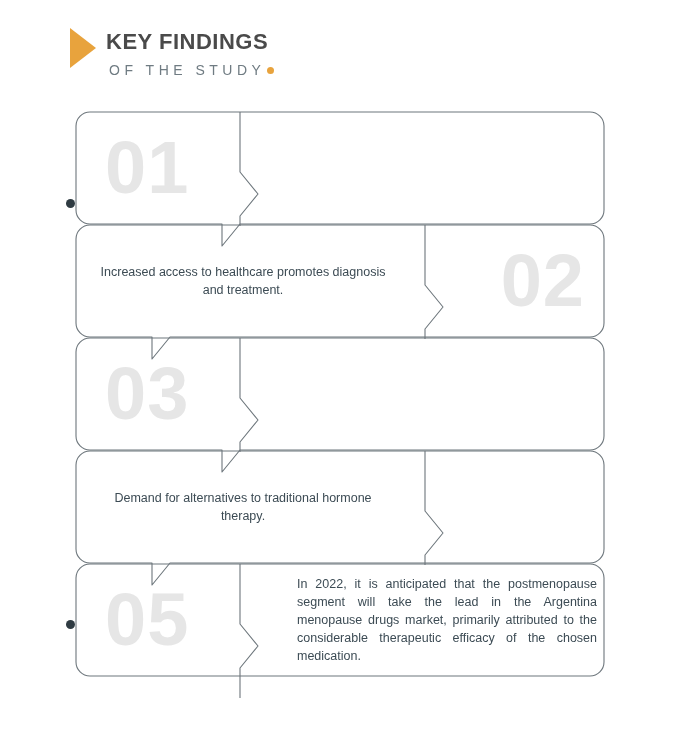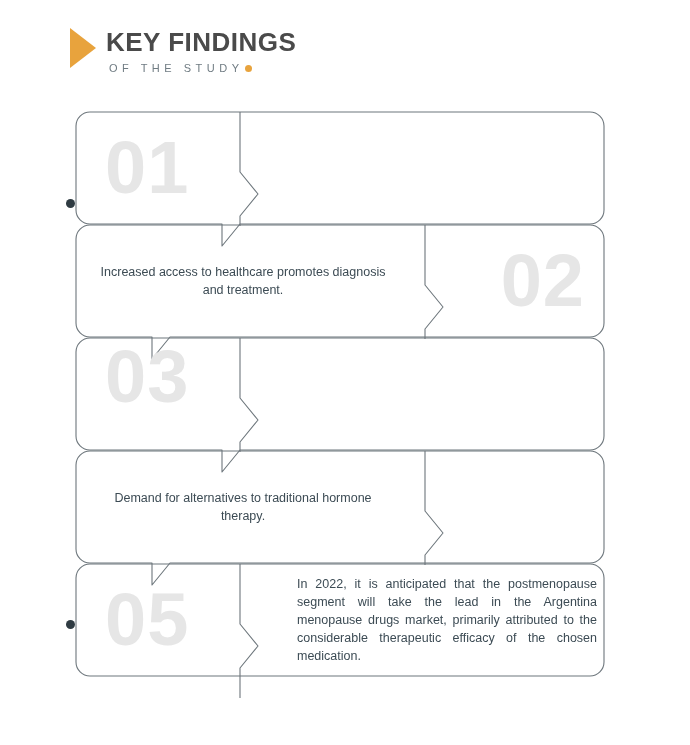--- a/index.html
+++ b/index.html
@@ -29,28 +29,28 @@
     height: 44px;
     margin-right: 8px;
     flex: none;
   }
   .header-text {
     display: flex;
     flex-direction: column;
     justify-content: flex-start;
   }
   .title-main {
-    font-size: 26px;
+    font-size: 22px;
     font-weight: bold;
     letter-spacing: 0.5px;
     color: #4a4a4a;
     line-height: 32px;
   }
   .title-sub {
-    font-size: 11px;
+    font-size: 14px;
     letter-spacing: 4.5px;
     color: #6f7b82;
     margin-top: 4px;
     margin-left: 3px;
     display: flex;
     align-items: center;
   }
   .title-sub .dot-accent {
     display: inline-block;
     width: 7px;
@@ -78,21 +78,21 @@
 
   
   .row {
     position: absolute;
     left: 75px;
     width: 540px;
     height: 115px;
   }
   .row-1 { top: 10px; }
   .row-2 { top: 123px; }
-  .row-3 { top: 219px; }
+  .row-3 { top: 236px; }
   .row-4 { top: 349px; }
   .row-5 { top: 462px; }
 
   .num {
     position: absolute;
     top: 50%;
     transform: translateY(-50%);
     font-size: 74px;
     font-weight: bold;
     color: #e6e6e6;

